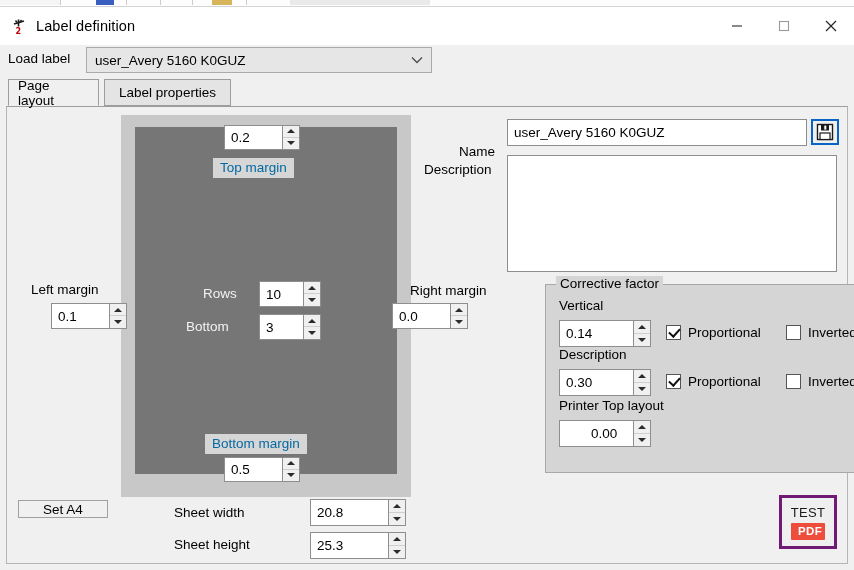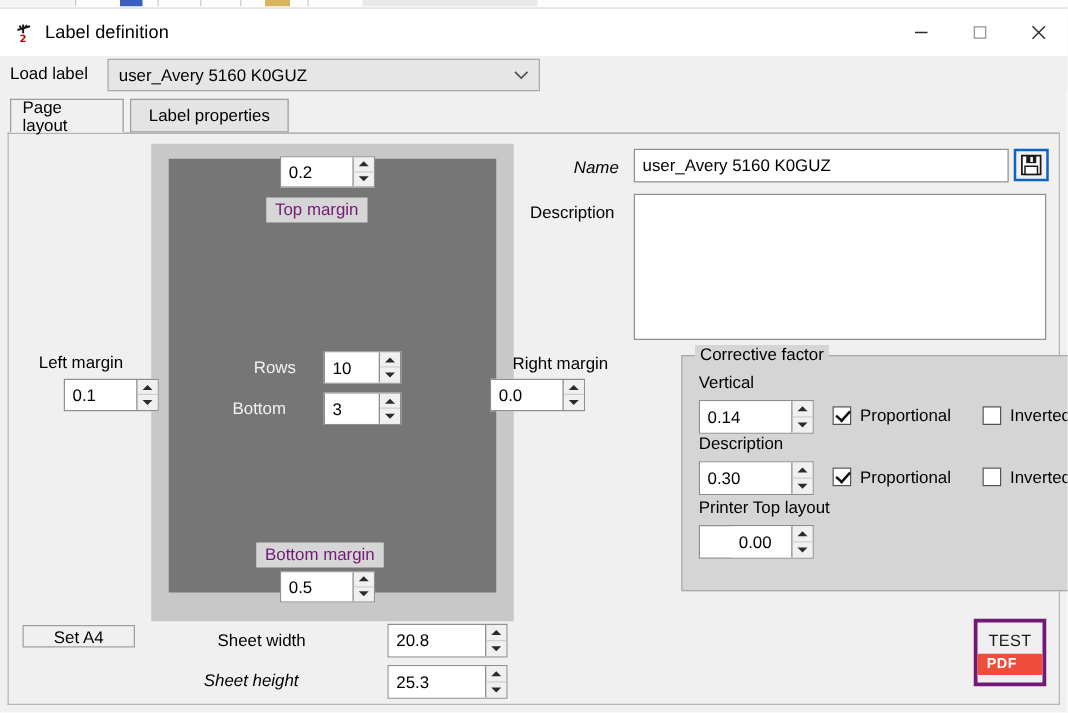--- a/index.html
+++ b/index.html
@@ -150,21 +150,21 @@
   
   .lab {
     position: absolute;
     font-size: 13.5px;
     color: #000;
     white-space: nowrap;
   }
   .lab.light { color: #f2f2f2; }
   .lab.boxed {
     background: #d6d6d6;
-    color: #701a75;
+    color: #0369a1;
     padding: 2px 7px 3px 7px;
   }
 
   
   .txtbox {
     position: absolute;
     background: #ffffff;
     border: 1px solid #8e8e8e;
     font-size: 13.5px; color: #000;
   }
@@ -244,21 +244,21 @@
     cursor: default;
   }
   .testpdf .tp-top {
     font-size: 13px; color: #1a1a1a; letter-spacing: 0.3px;
     margin-bottom: 3px;
   }
   .testpdf .tp-badge {
     background: #ef4d3c;
     color: #ffffff;
     font-size: 11.5px; font-weight: bold;
-    padding: 2px 20px 3px 7px;
+    padding: 2px 3px 3px 7px;
     letter-spacing: 0.4px;
     border-radius: 1px;
   }
 </style>
 </head>
 <body>
 
 <div id="app">
 
   <div class="bg-strip">
@@ -420,34 +420,34 @@
       <div class="sbtns">
         <div class="sb up">
             <span class="arrow-up"></span>
           </div>
         <div class="sb dn">
             <span class="arrow-dn"></span>
           </div>
       </div>
     </div>
 
-    <div class="lab" style="left:156px;top:430px;font-style:italic;">Sheet height</div>
+    <div class="lab" style="left:167px;top:430px;">Sheet height</div>
     <div class="spin" style="left:303px;top:425px;width:96px;height:27px;">
       <div class="sv">25.3</div>
       <div class="sbtns">
         <div class="sb up">
             <span class="arrow-up"></span>
           </div>
         <div class="sb dn">
             <span class="arrow-dn"></span>
           </div>
       </div>
     </div>
 
-    <div class="lab" style="left:452px;top:19px;font-style:italic;">Name</div>
+    <div class="lab" style="left:452px;top:37px;">Name</div>
     <div class="txtbox single" style="left:500px;top:12px;width:300px;height:27px;">user_Avery 5160 K0GUZ</div>
     <div class="save-btn" style="left:804px;top:12px;">
       <svg width="18" height="18" viewBox="0 0 18 18">
         <rect x="1.5" y="1.5" width="15" height="15" fill="#ffffff" stroke="#1a1a1a" stroke-width="1.4"></rect>
         <rect x="5" y="1.5" width="8" height="6" fill="#1a1a1a"></rect>
         <rect x="8.3" y="2.6" width="2" height="4" fill="#ffffff"></rect>
         <rect x="4" y="10" width="10" height="6.5" fill="#ffffff" stroke="#1a1a1a" stroke-width="1.2"></rect>
       </svg>
     </div>
 

